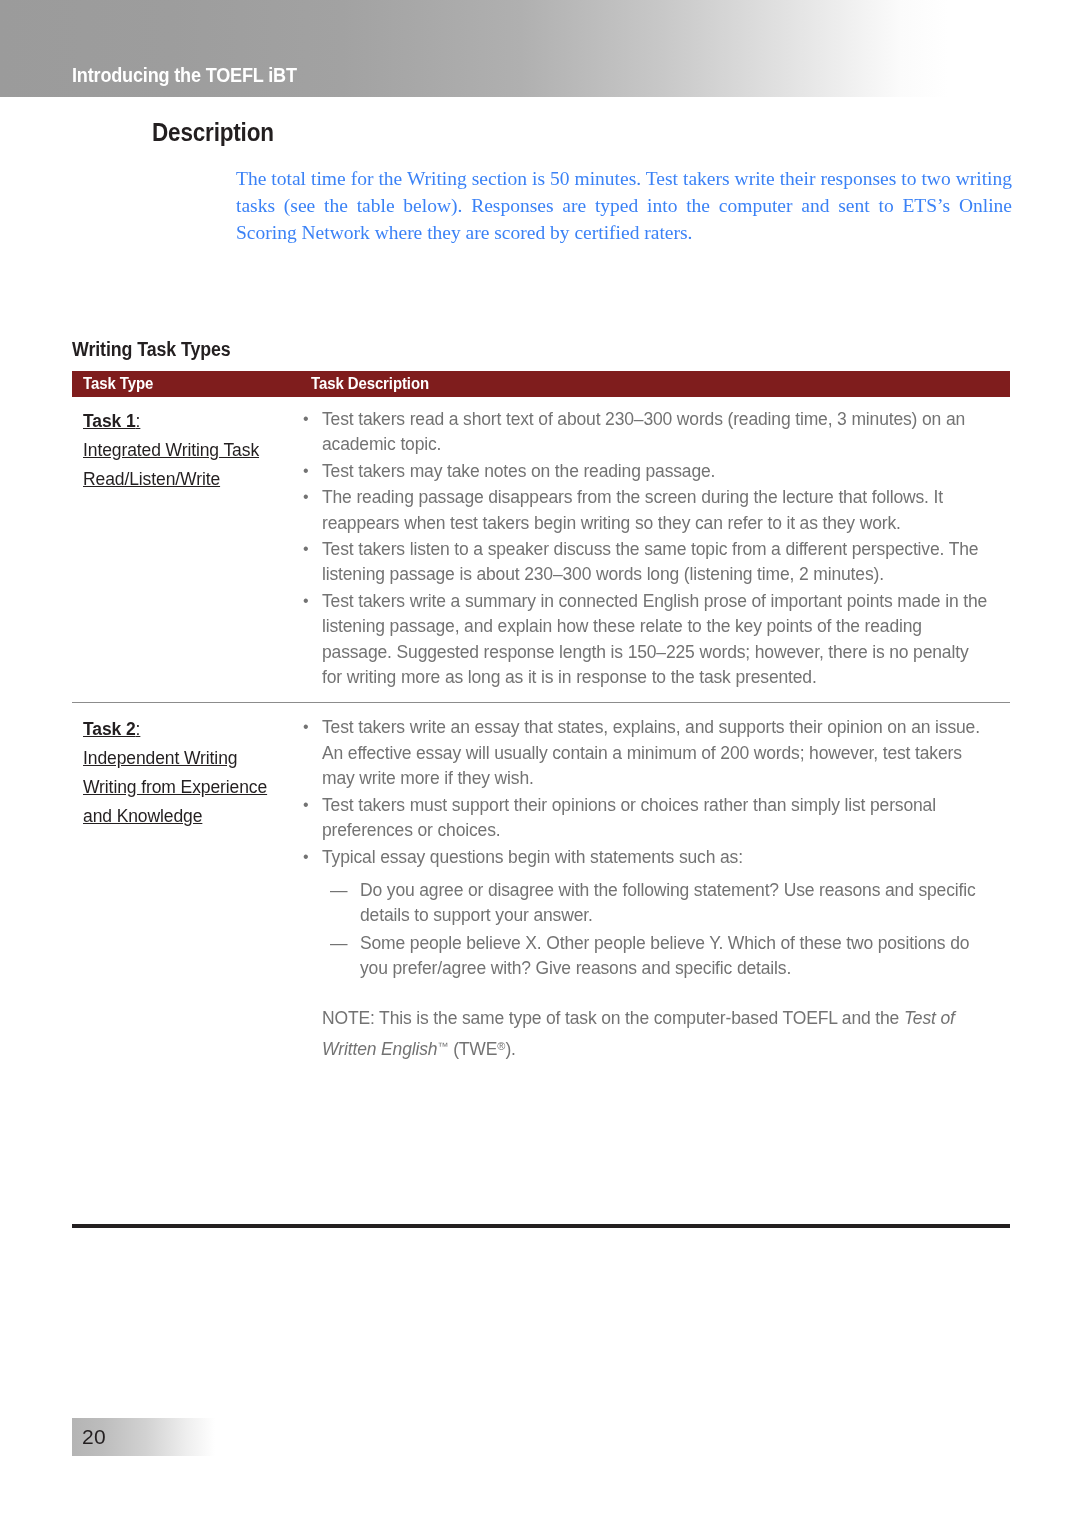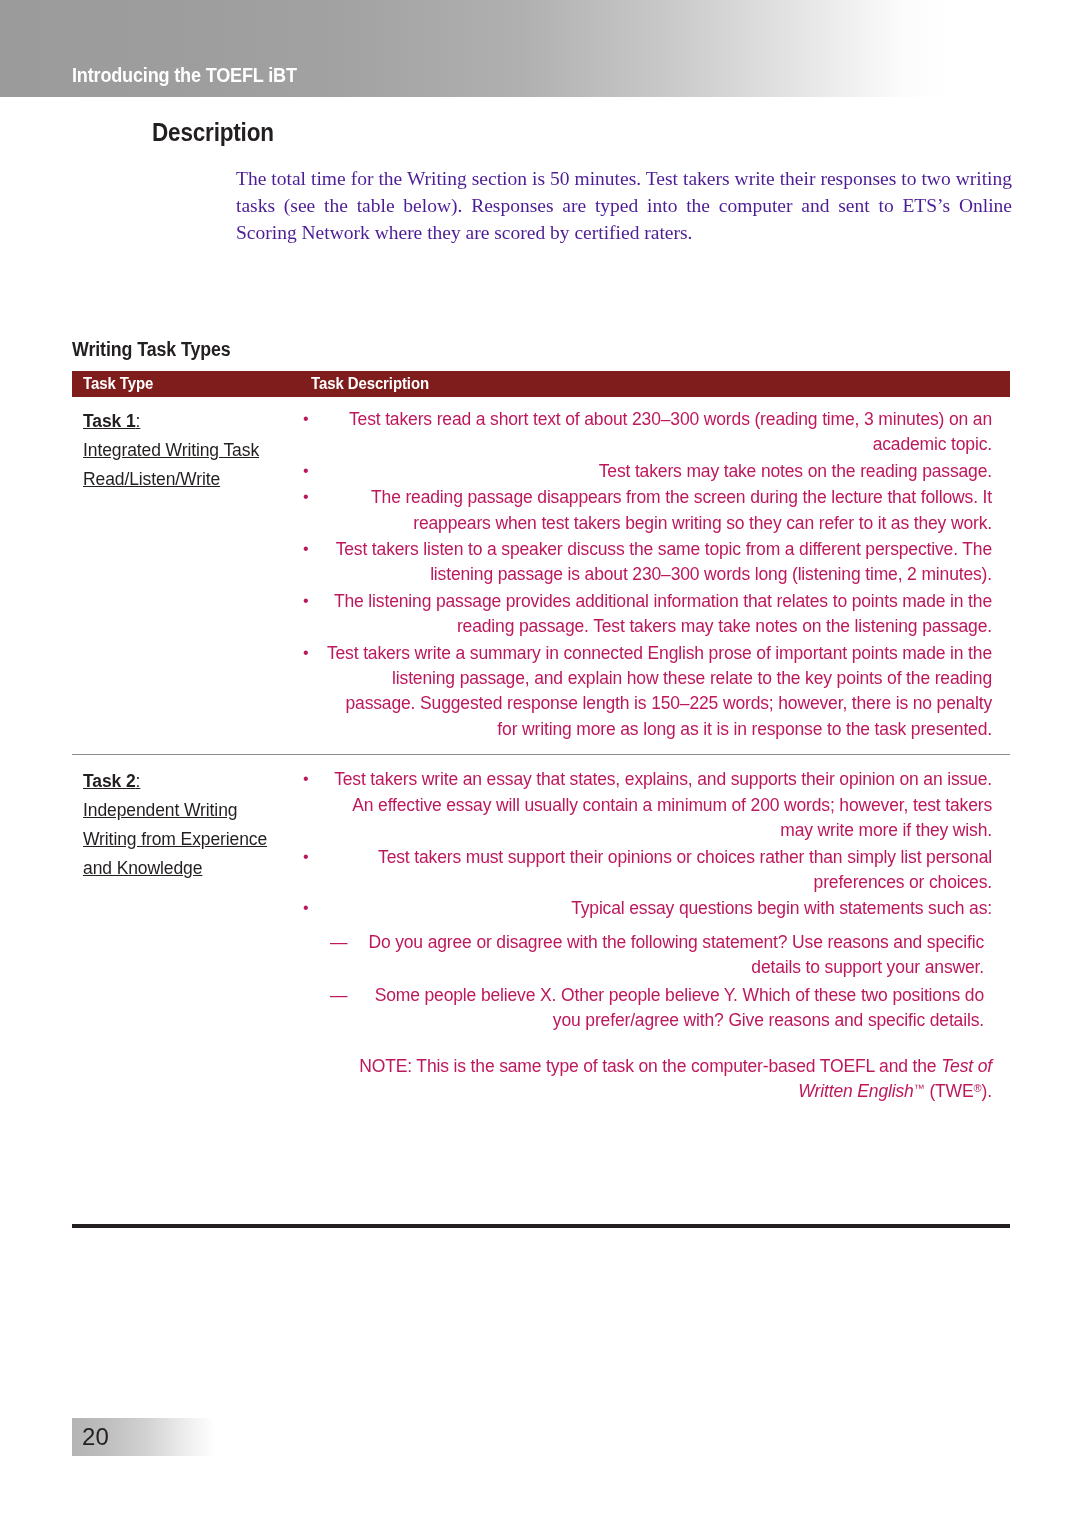--- a/index.html
+++ b/index.html
@@ -62,21 +62,21 @@
     transform: scaleX(0.9);
     transform-origin: left center;
   }
   .description-body {
     margin: 0 68px 0 236px;
     font-family: "Liberation Serif", serif;
     font-size: 19.5px;
     line-height: 27px;
     text-align: justify;
     text-justify: inter-word;
-    color: #4c1d95;
+    color: #3b82f6;
   }
 
   
   .tasktypes-block {
     position: absolute;
     left: 0;
     top: 338px;
     width: 936px;
   }
   .subsection-heading {
@@ -132,22 +132,21 @@
     text-decoration: underline;
   }
   .cell-type .task-label { font-weight: bold; }
   .cell-desc {
     flex: 1 1 auto;
     padding-right: 18px;
     box-sizing: border-box;
     font-size: 17.5px;
     line-height: 25.4px;
     letter-spacing: -0.15px;
-    color: #be185d;
-    text-align: right;
+    color: #737373;
   }
 
   ul.bullets {
     list-style: none;
     margin: 0;
     padding: 0;
   }
   ul.bullets > li {
     position: relative;
     padding-left: 22px;
@@ -172,23 +171,23 @@
     padding-left: 30px;
     margin-top: 2px;
   }
   ul.subdash > li::before {
     content: "\2014";
     position: absolute;
     left: 0;
     top: 0;
   }
   .note-para {
-    margin: 22px 0 0 14px;
+    margin: 22px 0 0 22px;
     font-size: 17.5px;
-    line-height: 22px;
+    line-height: 28px;
     letter-spacing: -0.15px;
   }
   .note-para i { font-style: italic; }
   .sup-tm {
     font-size: 11px;
     vertical-align: 5px;
     letter-spacing: 0;
   }
   .sup-reg {
     font-size: 11px;
@@ -217,21 +216,21 @@
         #bdbdbd 22%,
         #d2d2d2 52%,
         #eeeeee 80%,
         #ffffff 100%);
   }
   .page-footer .folio {
     position: absolute;
     left: 10px;
     top: 50%;
     transform: translateY(-50%);
-    font-size: 24px;
+    font-size: 21px;
     color: #231f20;
     letter-spacing: 0.2px;
   }
 </style>
 </head>
 <body>
 
 <div class="page-header">
   <div class="header-title">Introducing the TOEFL iBT</div>
 </div>
@@ -256,21 +255,20 @@
         <div><span class="task-label">Task 1</span><span>:</span></div>
         <div>Integrated Writing Task</div>
         <div>Read/Listen/Write</div>
       </div>
       <div class="cell-desc">
         <ul class="bullets">
           <li>Test takers read a short text of about 230–300 words (reading time, 3 minutes) on an academic topic.</li>
           <li>Test takers may take notes on the reading passage.</li>
           <li>The reading passage disappears from the screen during the lecture that follows. It reappears when test takers begin writing so they can refer to it as they work.</li>
           <li>Test takers listen to a speaker discuss the same topic from a different perspective. The listening passage is about 230–300 words long (listening time, 2 minutes).</li>
-          <li>The listening passage provides additional information that relates to points made in the reading passage. Test takers may take notes on the listening passage.</li>
           <li>Test takers write a summary in connected English prose of important points made in the listening passage, and explain how these relate to the key points of the reading passage. Suggested response length is 150–225 words; however, there is no penalty for writing more as long as it is in response to the task presented.</li>
         </ul>
       </div>
     </div>
 
     <div class="table-row row-2">
       <div class="cell-type">
         <div><span class="task-label">Task 2</span><span>:</span></div>
         <div>Independent Writing</div>
         <div>Writing from Experience</div>

